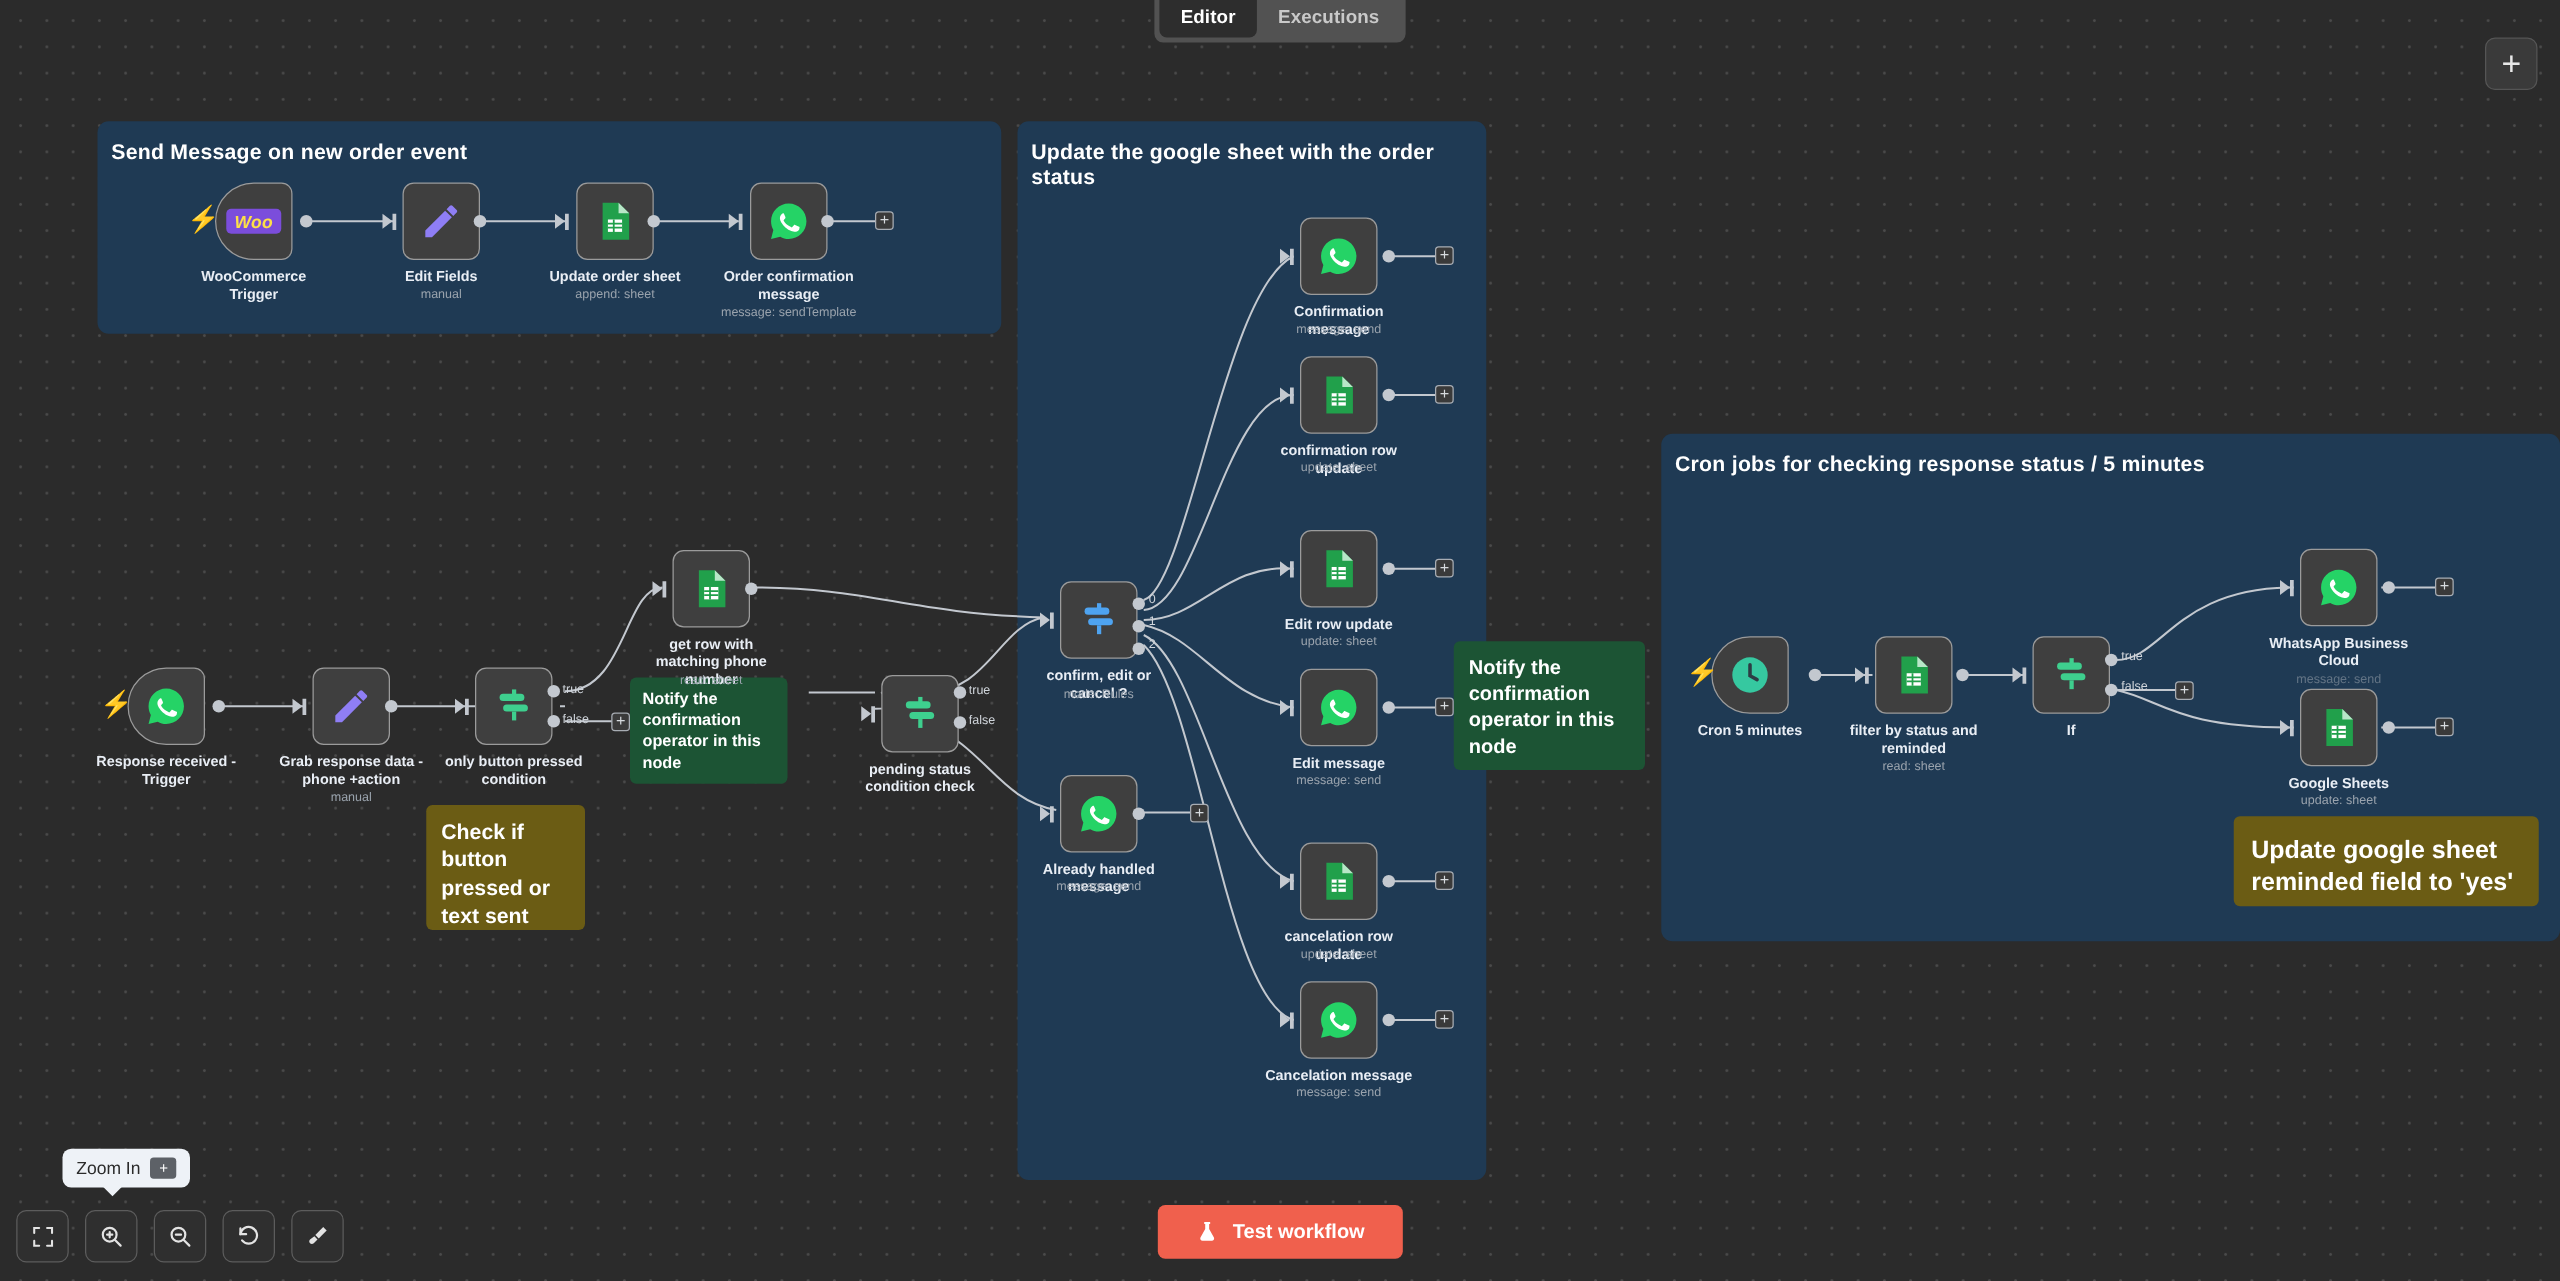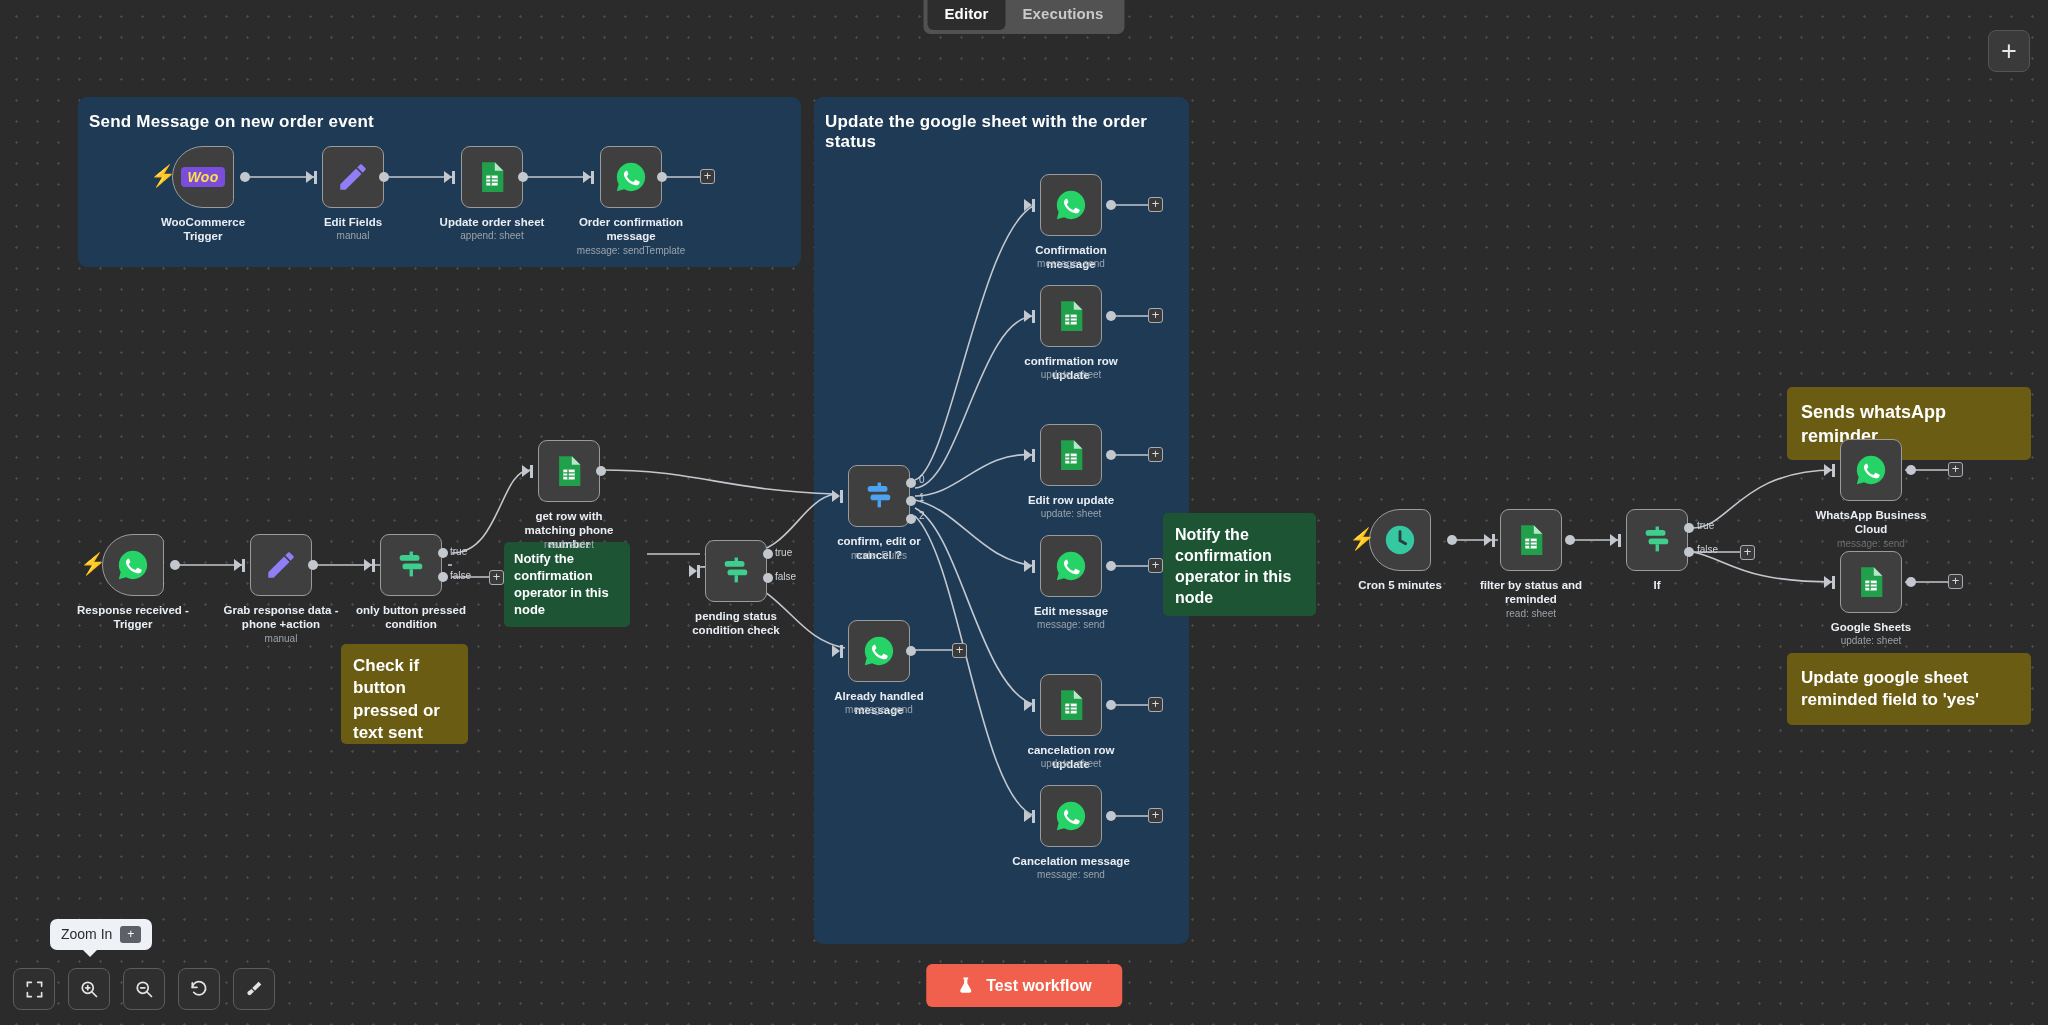--- a/index.html
+++ b/index.html
@@ -204,40 +204,40 @@
 
   <div class="group blue" style="left:78px; top:97px; width:723px; height:170px;">
     <div class="group-title">Send Message on new order event</div>
   </div>
 
 
   <div class="group blue" style="left:814px; top:97px; width:375px; height:847px;">
     <div class="group-title" style="width:370px;">Update the google sheet with the order status</div>
   </div>
 
+  <div class="group blue" style="left:1329px; top:347px; width:719px; height:406px;">
+    <div class="group-title">Cron jobs for checking response status / 5 minutes</div>
+  </div>
 
 
   <div class="note olive" style="left:341px; top:644px; width:127px; height:100px;">
     <div class="nt">Check if button pressed or text sent</div>
   </div>
 
   <div class="note green" style="left:504px; top:542px; width:126px; height:85px; padding:8px 10px;">
     <div class="nt" style="font-size:13px;">Notify the confirmation operator in this node</div>
   </div>
 
   <div class="note green" style="left:1163px; top:513px; width:153px; height:103px;">
     <div class="nt">Notify the confirmation operator in this node</div>
   </div>
 
-  <div class="note olive" style="left:1787px; top:387px; width:244px; height:73px; padding:14px 14px;">
-    <div class="nt" style="font-size:18px;">Sends whatsApp reminder</div>
-  </div>
 
   <div class="note olive" style="left:1787px; top:653px; width:244px; height:72px; padding:14px 14px;">
-    <div class="nt" style="font-size:17px;">Update google sheet reminded field to 'yes'</div>
+    <div class="nt" style="font-size:20px;">Update google sheet reminded field to 'yes'</div>
   </div>
 
   <div class="bolt" style="left:150px; top:165px;">⚡</div>
 
   <div class="node trigger" style="left:172px; top:146px;">
     <span class="woo-badge">Woo</span>
   </div>
   <div class="node-label" style="left:143px; top:215px;">WooCommerce Trigger</div>
 
   <div class="node" style="left:322px; top:146px;">

